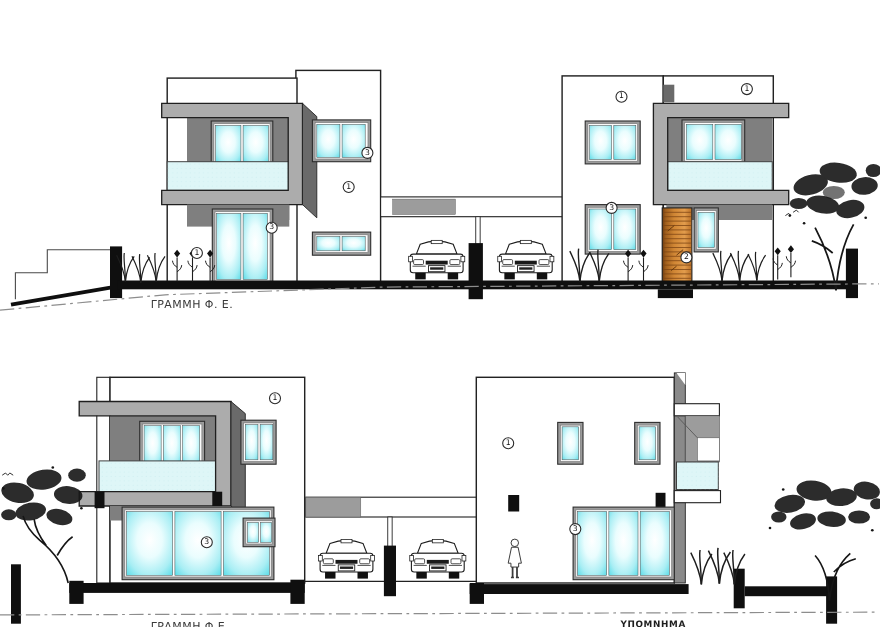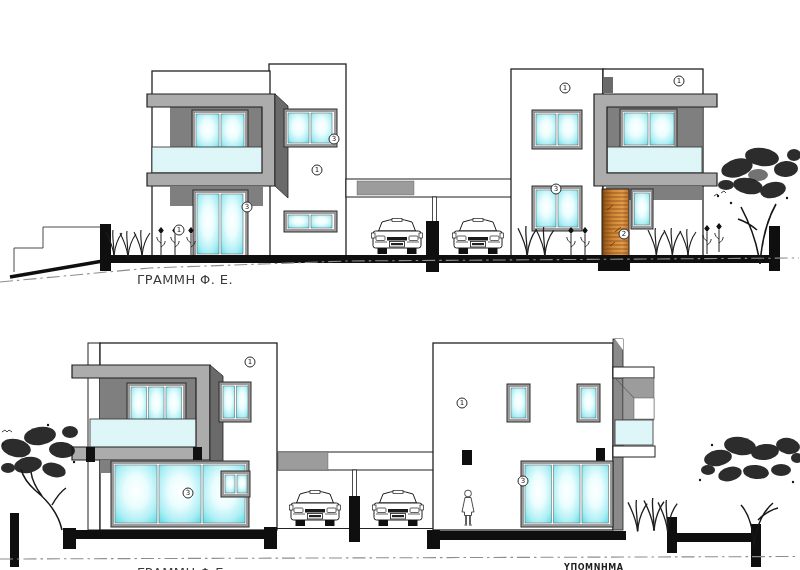--- a/index.html
+++ b/index.html
@@ -1,20 +1,20 @@
 <!DOCTYPE html>
 <html><head>
 <meta charset="utf-8">
 <style>
   html,body{margin:0;padding:0;background:#fff;}
   .canvas{position:relative;width:800px;height:570px;background:#ffffff;overflow:hidden;
           font-family:"DejaVu Sans","Liberation Sans",sans-serif;}
   .canvas svg{position:absolute;left:0;top:0;}
   .overlay{position:absolute;left:0;top:0;width:100%;height:100%;}
-  .lbl{position:absolute;font-size:13px;color:#3a3a3a;letter-spacing:.4px;white-space:nowrap;}
+  .lbl{position:absolute;font-size:10px;color:#3a3a3a;letter-spacing:.4px;white-space:nowrap;}
   .lbl.bold{font-weight:bold;font-size:8px;color:#1e1e1e;letter-spacing:.6px;}
   .badge{position:absolute;width:11px;height:11px;box-sizing:border-box;border:1px solid #2a2a2a;
          border-radius:50%;background:#fff;font-size:7px;line-height:9.5px;text-align:center;
          color:#111;transform:translate(-50%,-50%);}
 </style>
 </head>
 <body>
 
 <div class="canvas">
 <svg width="800" height="570" viewBox="0 0 800 570">

